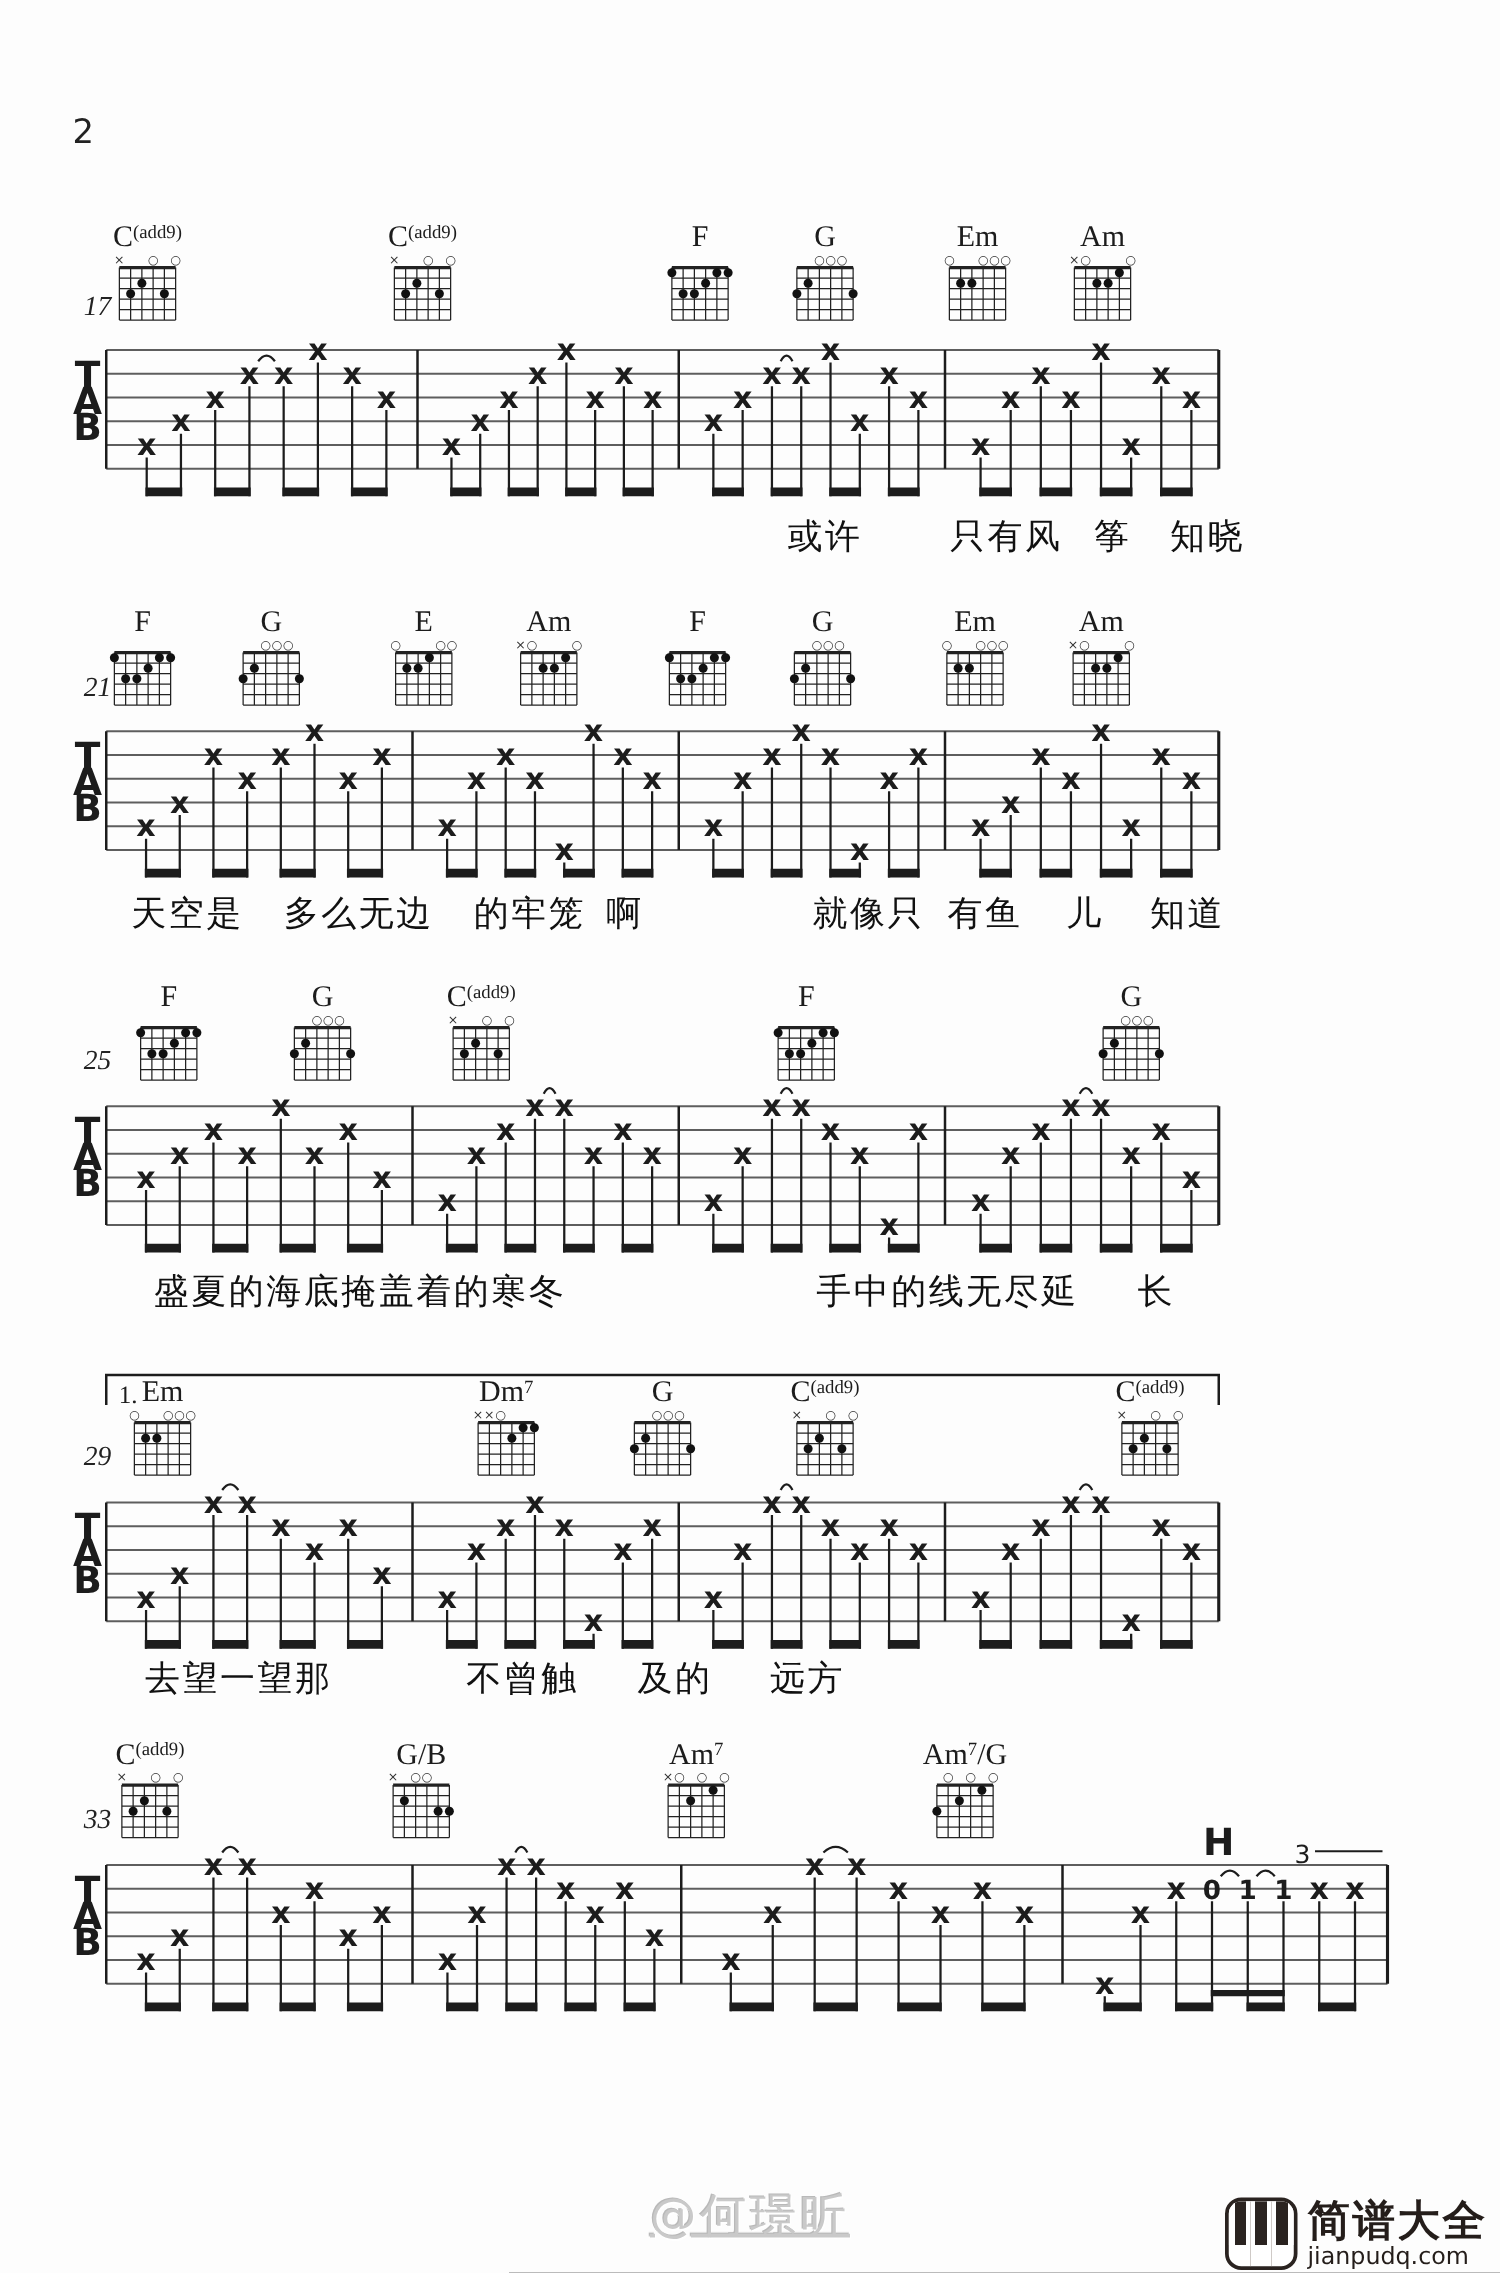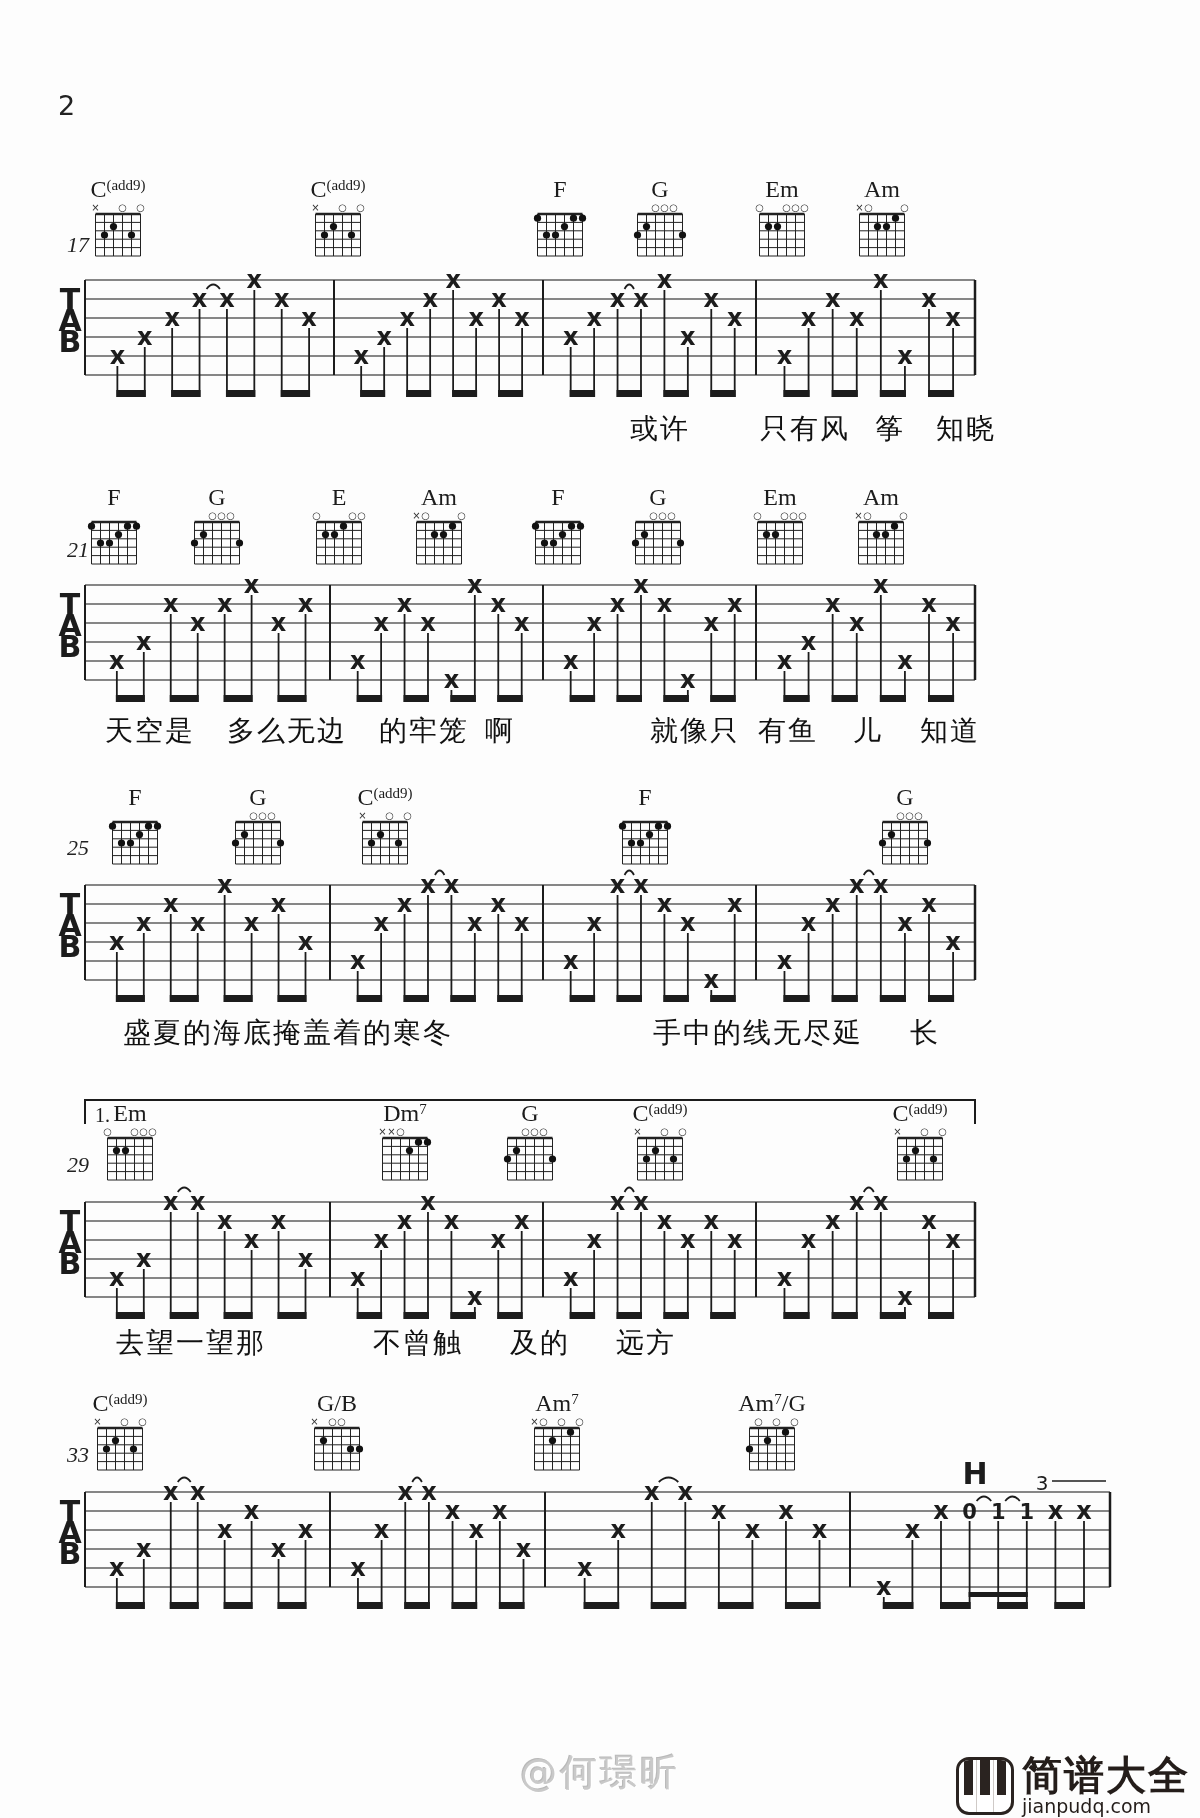--- a/index.html
+++ b/index.html
@@ -1,30 +1,30 @@
 <!DOCTYPE html>
 <html><head>
 <meta charset="utf-8">
 <style>
   html,body{margin:0;padding:0;background:#888;}
   .page{position:relative;width:1200px;height:1818px;background:#fdfdfd;margin:0 auto;
         font-family:"DejaVu Sans",sans-serif;color:#1c1c1c;overflow:hidden;}
   #score{position:absolute;left:0;top:0;}
   .page-number{position:absolute;left:58px;top:90px;font-size:27px;color:#222;}
   .watermark{position:absolute;left:520px;top:1748px;font-size:37px;color:#c9c9c9;
-             letter-spacing:3px;text-shadow:1px 1px 0 #ffffff,-1px -1px 0 #b9b9b9;}
+             letter-spacing:3px;text-shadow:1px 1px 0 #ffffff,-1px -1px 0 #b9b9b9;text-decoration:underline;}
   .logo{position:absolute;right:10px;bottom:2px;display:flex;align-items:center;gap:8px;}
   .piano-icon{width:58px;height:58px;border:3px solid #2a2320;border-radius:13px;background:#fff;
               position:relative;overflow:hidden;box-sizing:border-box;}
   .piano-icon::before{content:"";position:absolute;left:0;top:0;width:100%;height:68%;
       background:linear-gradient(90deg,#fff 0 9%,#2a2320 9% 27%,#fff 27% 41%,#2a2320 41% 59%,#fff 59% 73%,#2a2320 73% 91%,#fff 91%);}
   .piano-icon::after{content:"";position:absolute;left:0;top:0;width:100%;height:100%;
       background:linear-gradient(90deg,transparent 0 32%,#cfcac7 32% 34%,transparent 34% 65%,#cfcac7 65% 67%,transparent 67%);}
   .logo-text{display:flex;flex-direction:column;align-items:flex-start;line-height:1;}
-  .logo-title{font-size:40px;font-weight:bold;color:#241d1a;letter-spacing:2px;}
+  .logo-title{font-size:34px;font-weight:bold;color:#241d1a;letter-spacing:2px;}
   .logo-domain{font-size:19px;color:#241d1a;margin-top:2px;}
 </style>
 </head>
 <body>
 
 <div class="page">
   <div class="page-number">2</div>
   <svg id="score" width="1200" height="1818" viewBox="0 0 1200 1818">
       <g>
         <line x1="85" x2="975" y1="280" y2="280" stroke="#5e5e5e" stroke-width="1.5"></line>

